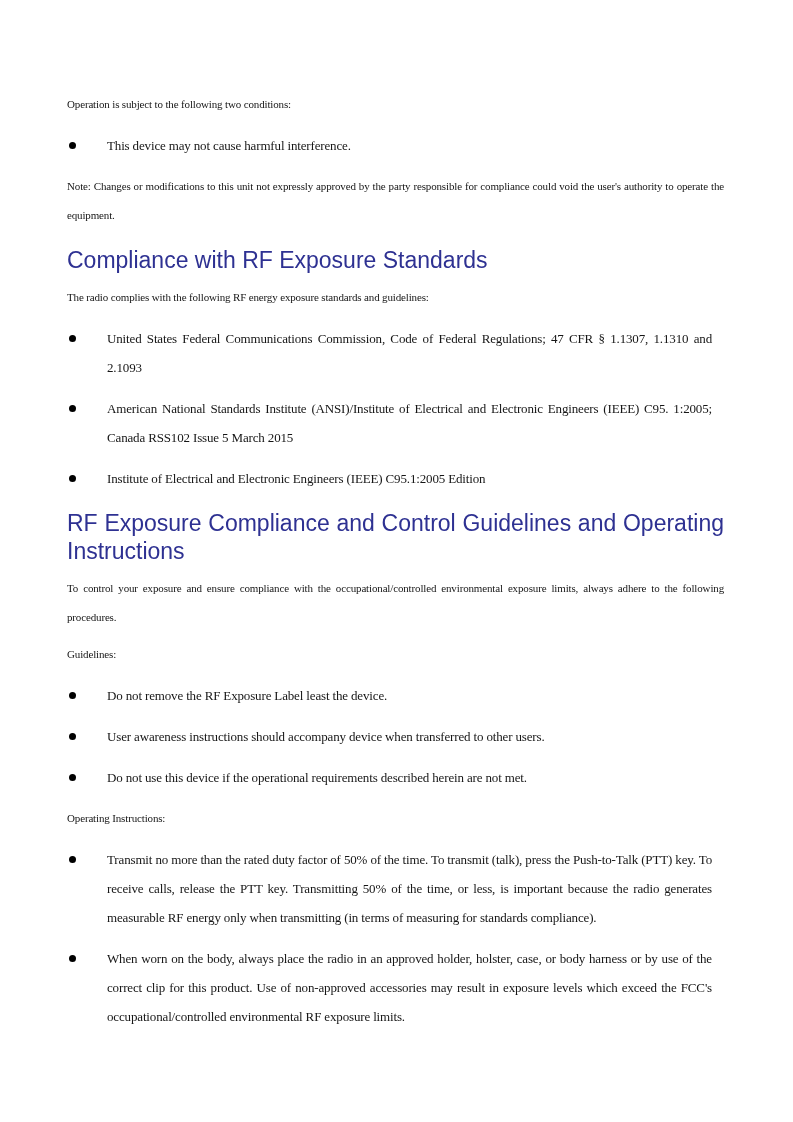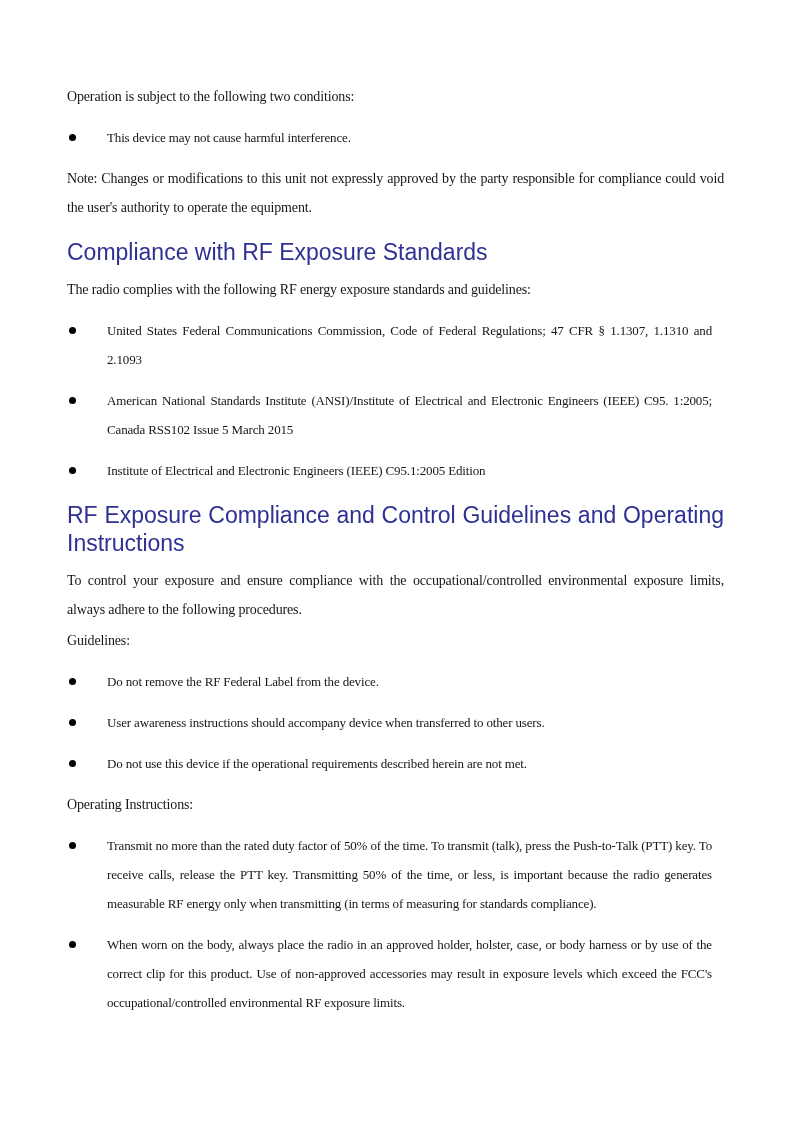--- a/index.html
+++ b/index.html
@@ -18,26 +18,26 @@
     font-family: "Liberation Serif", serif;
   }
   .page {
     width: 793px;
     height: 1122px;
     background: var(--page-bg);
     padding: 82px 69px 0 67px;
   }
   .para {
     font-family: "Liberation Serif", serif;
-    font-size: 14px;
+    font-size: 11px;
     line-height: 29px;
     letter-spacing: -0.15px;
     color: var(--text-color);
     text-align: justify;
-    margin: 0 0 2px 0;
+    margin: 8px 0 2px 0;
   }
   .bullet {
     position: relative;
     padding-left: 28px;
     margin: 0 0 2px 0;
   }
   .bullet .dot {
     position: absolute;
     left: 2px;
     top: 11px;
@@ -101,21 +101,21 @@
   </div>
 
   <h1 class="heading">RF Exposure Compliance and Control Guidelines and Operating Instructions</h1>
 
   <p class="para">To control your exposure and ensure compliance with the occupational/controlled environmental exposure limits, always adhere to the following procedures.</p>
 
   <p class="para">Guidelines:</p>
 
   <div class="bullet">
     <span class="dot"></span>
-    <p class="btext">Do not remove the RF Federal Label from the device.</p>
+    <p class="btext">Do not remove the RF Exposure Label least the device.</p>
   </div>
 
   <div class="bullet">
     <span class="dot"></span>
     <p class="btext">User awareness instructions should accompany device when transferred to other users.</p>
   </div>
 
   <div class="bullet">
     <span class="dot"></span>
     <p class="btext">Do not use this device if the operational requirements described herein are not met.</p>

